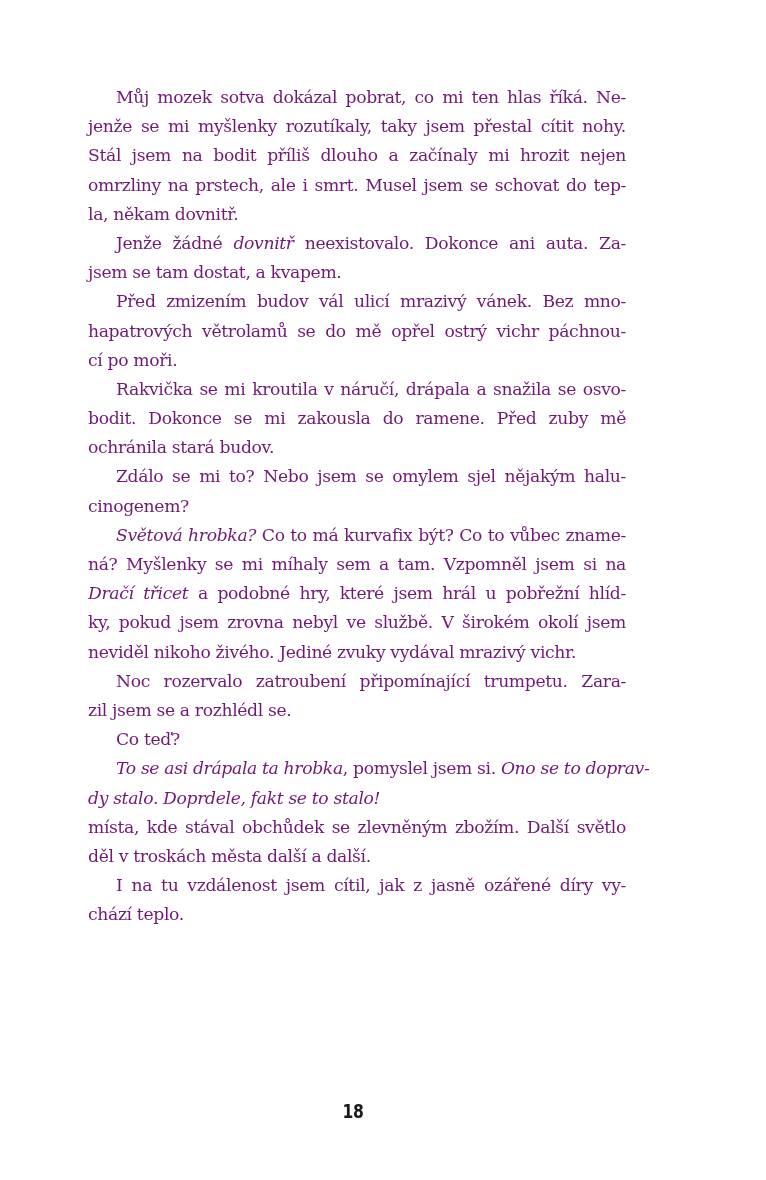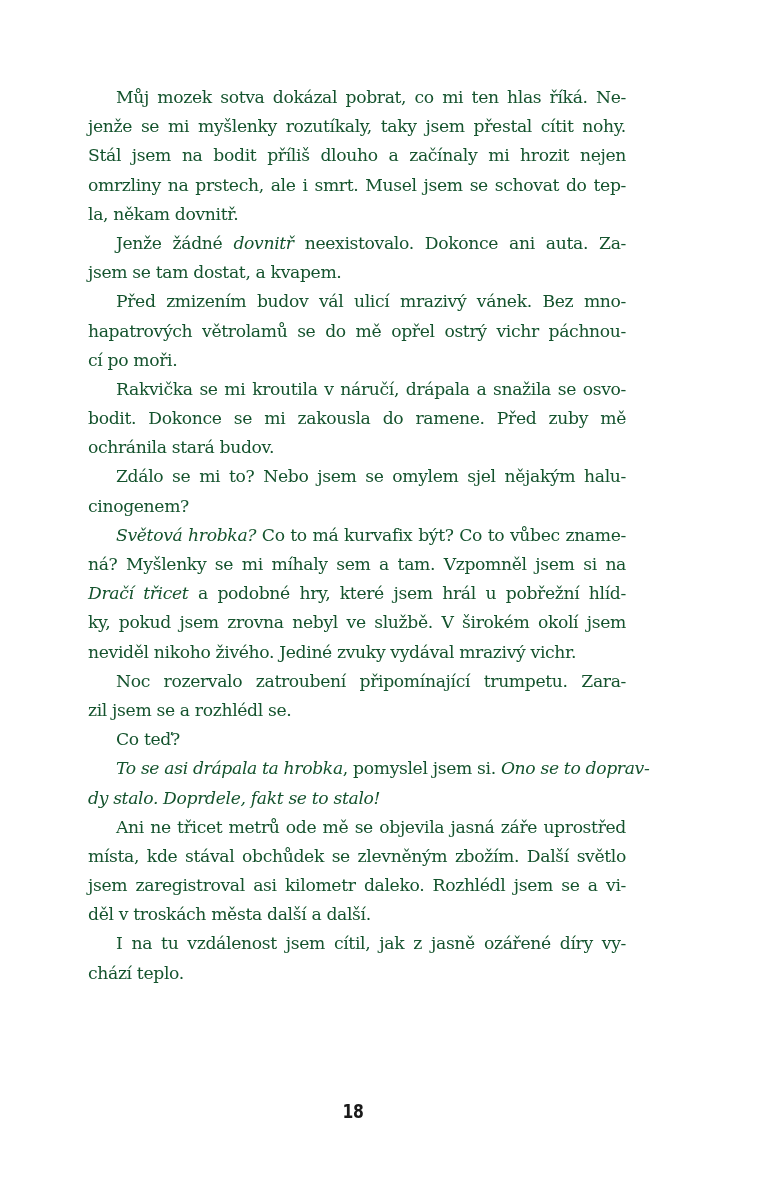--- a/index.html
+++ b/index.html
@@ -3,21 +3,21 @@
 <meta charset="utf-8">
 <style>
   html, body { margin: 0; padding: 0; background: #ffffff; }
   body { width: 766px; height: 1180px; position: relative; overflow: hidden; }
   .page {
     position: absolute; left: 0; top: 0; width: 766px; height: 1180px; background: #ffffff;
   }
   .text-block {
     position: absolute; left: 88px; top: 83px; width: 538px;
     font-family: "DejaVu Serif", serif;
-    font-size: 17.2px; color: #14532d;
+    font-size: 17.2px; color: #701a75;
     letter-spacing: -0.35px;
   }
   .line {
     height: 29.2px; line-height: 29.2px;
     white-space: nowrap;
     text-align: justify; text-align-last: justify;
   }
   .line.last { text-align-last: left; }
   .line.indent { padding-left: 28px; }
   .line i, .line em { font-style: italic; }
@@ -51,21 +51,19 @@
       <div class="line indent"><i>Světová hrobka?</i><span> Co to má kurvafix být? Co to vůbec zname-</span></div>
       <div class="line"><span>ná? Myšlenky se mi míhaly sem a tam. Vzpomněl jsem si na</span></div>
       <div class="line"><i>Dračí třicet</i><span> a podobné hry, které jsem hrál u pobřežní hlíd-</span></div>
       <div class="line"><span>ky, pokud jsem zrovna nebyl ve službě. V širokém okolí jsem</span></div>
       <div class="line last"><span>neviděl nikoho živého. Jediné zvuky vydával mrazivý vichr.</span></div>
       <div class="line indent"><span>Noc rozervalo zatroubení připomínající trumpetu. Zara-</span></div>
       <div class="line last"><span>zil jsem se a rozhlédl se.</span></div>
       <div class="line indent last"><span>Co teď?</span></div>
       <div class="line indent"><i>To se asi drápala ta hrobka</i><span>, pomyslel jsem si. </span><i>Ono se to doprav-</i></div>
       <div class="line last"><i>dy stalo. Doprdele, fakt se to stalo!</i></div>
-      <div class="line indent"><span>Ani ne třicet metrů ode mě se objevila jasná záře uprostřed</span></div>
       <div class="line"><span>místa, kde stával obchůdek se zlevněným zbožím. Další světlo</span></div>
-      <div class="line"><span>jsem zaregistroval asi kilometr daleko. Rozhlédl jsem se a vi-</span></div>
       <div class="line last"><span>děl v troskách města další a další.</span></div>
       <div class="line indent"><span>I na tu vzdálenost jsem cítil, jak z jasně ozářené díry vy-</span></div>
       <div class="line last"><span>chází teplo.</span></div>
     </div>
   <div class="page-number">18</div>
 </div>
 
 </body></html>

